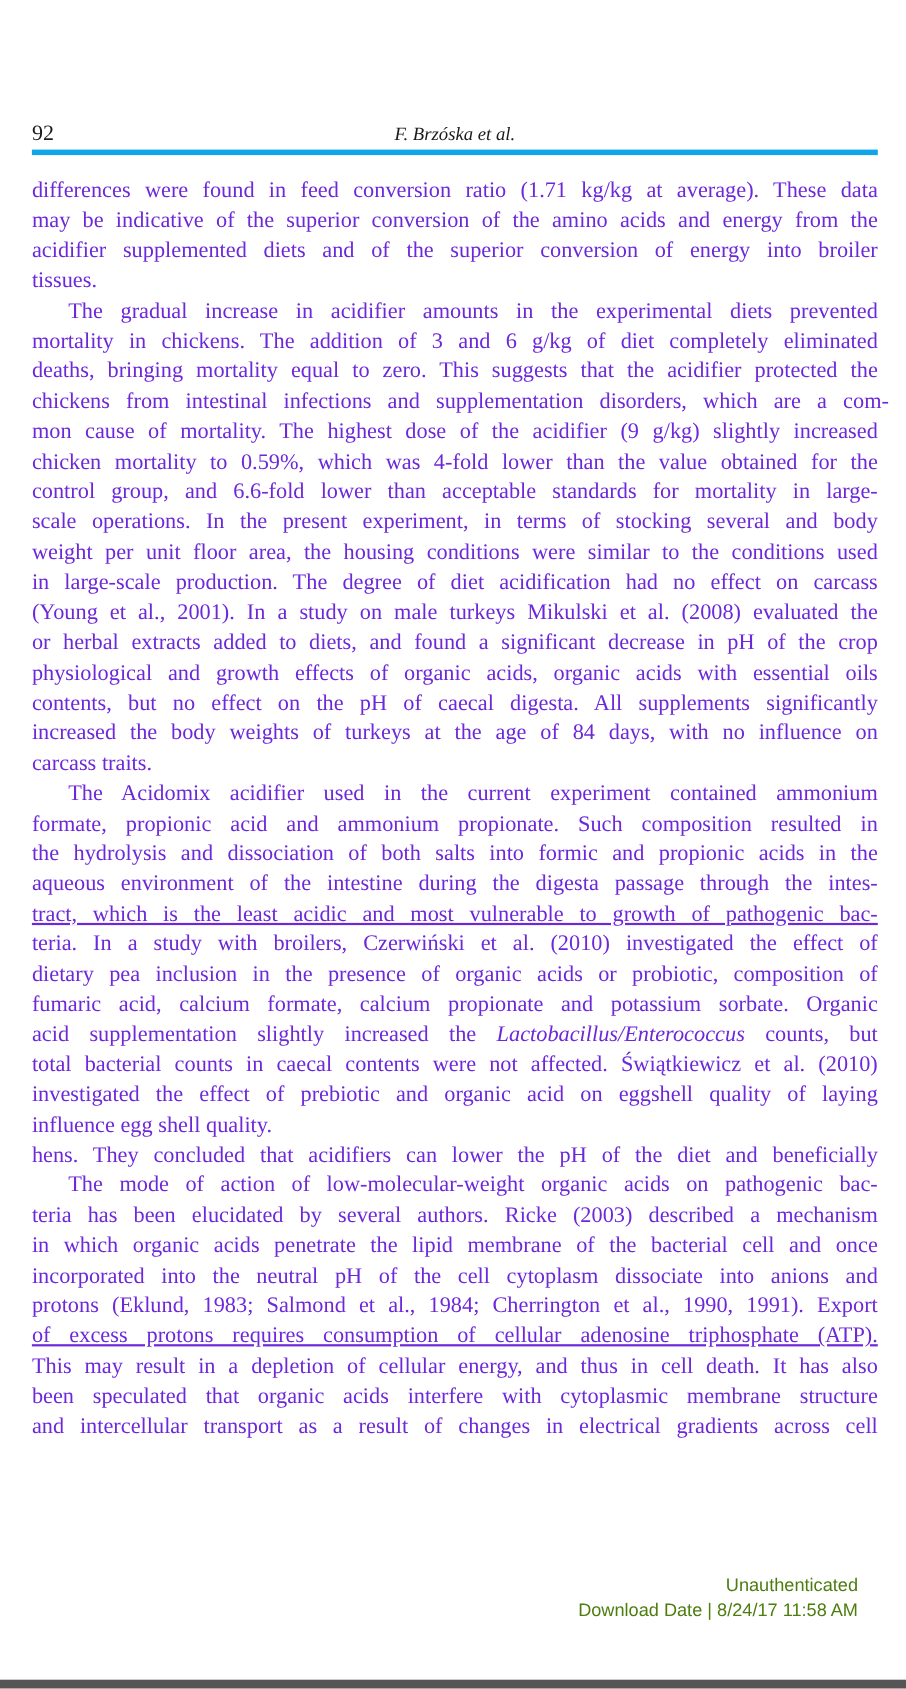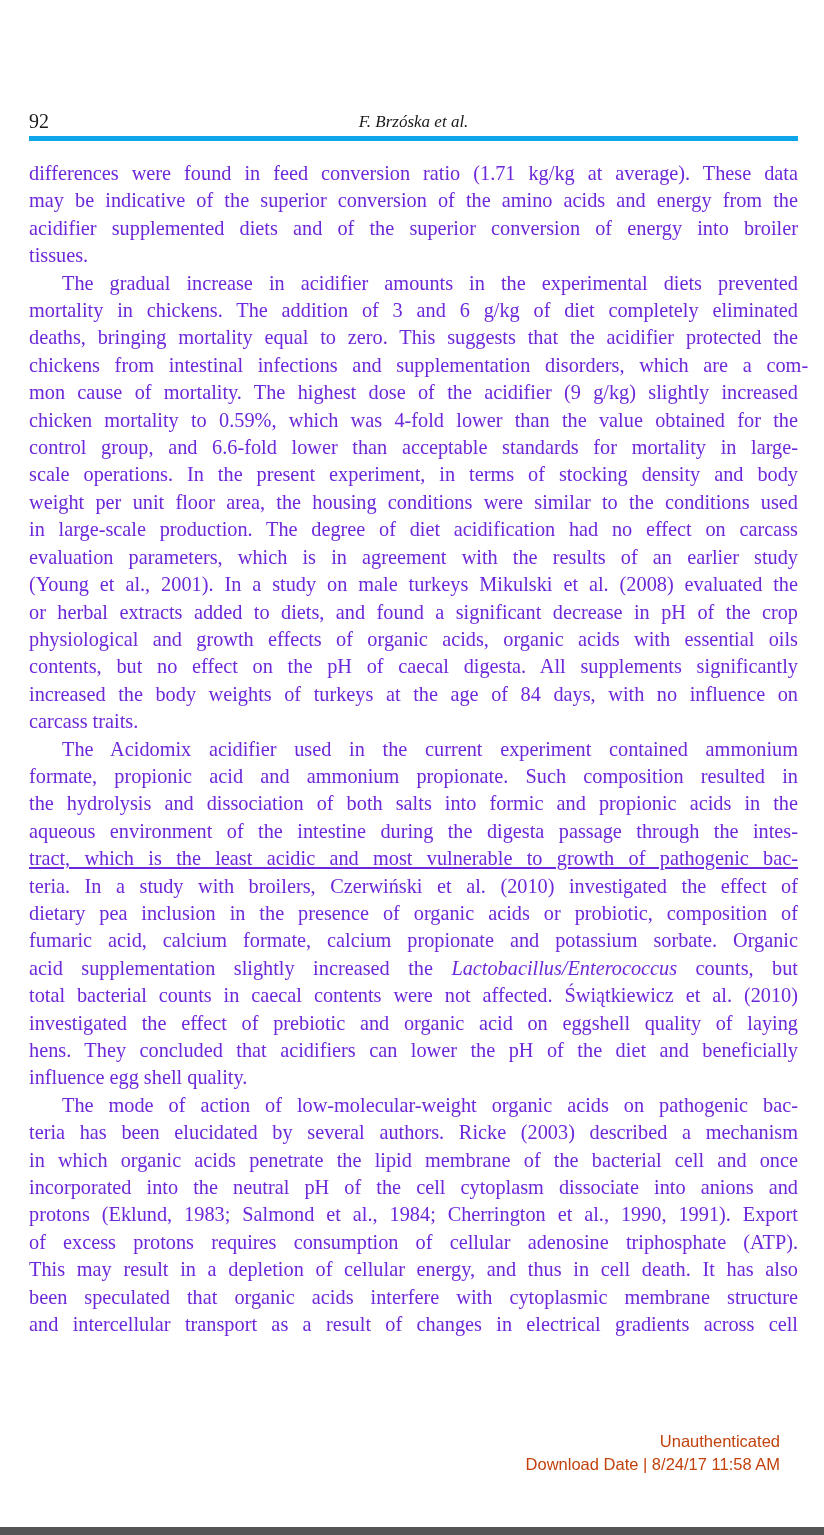--- a/index.html
+++ b/index.html
@@ -5,21 +5,21 @@
     html, body { margin: 0; padding: 0; background: #ffffff; }
     body { width: 824px; height: 1535px; position: relative; overflow: hidden; }
     .page { position: absolute; left: 0; top: 0; width: 824px; height: 1535px; background: #fff; }
     .header { position: absolute; left: 29px; top: 110px; width: 769px; height: 26px; border-bottom: 5px solid #0ea5e9; }
     .page-num { position: absolute; left: 0; top: 0; font-family: "Liberation Serif", serif; font-size: 20px; color: #1a1a1a; }
     .running-head { position: absolute; left: 0; right: 0; top: 2px; text-align: center; font-family: "Liberation Serif", serif; font-style: italic; font-size: 17px; color: #1a1a1a; }
     .body-text { position: absolute; left: 29px; top: 160px; width: 769px; font-family: "Liberation Serif", serif; font-size: 20.3px; line-height: 27.4px; color: #6d28d9; text-align: justify; }
     .line { display: block; text-align: justify; text-align-last: justify; white-space: nowrap; }
     .line.last { text-align-last: left; }
     .line.indent { padding-left: 33px; }
-    .footer { position: absolute; right: 44px; top: 1430px; text-align: right; font-family: "Liberation Sans", sans-serif; font-size: 16.5px; line-height: 23px; color: #c2410c; }
+    .footer { position: absolute; right: 44px; top: 1430px; text-align: right; font-family: "Liberation Sans", sans-serif; font-size: 16.5px; line-height: 23px; color: #4d7c0f; }
     .bottom-bar { position: absolute; left: 0; bottom: 0; width: 824px; height: 8px; background: #555555; }
     em { font-style: italic; }
   </style>
 </head>
 <body>
 
 <div class="page">
   <div class="header">
     <span class="page-num">92</span>
     <span class="running-head">F. Brzóska et al.</span>
@@ -33,53 +33,52 @@
         <span class="line last">tissues.</span>
       </div>
       <div>
         <span class="line indent" style="white-space: nowrap; display: block; word-spacing: 10.9781px;">The gradual increase in acidifier amounts in the experimental diets prevented</span>
         <span class="line" style="white-space: nowrap; display: block; word-spacing: 8.7512px;">mortality in chickens. The addition of 3 and 6 g/kg of diet completely eliminated</span>
         <span class="line" style="white-space: nowrap; display: block; word-spacing: 6.76042px;">deaths, bringing mortality equal to zero. This suggests that the acidifier protected the</span>
         <span class="line" style="white-space: nowrap; display: block; word-spacing: 9.59688px;">chickens from intestinal infections and supplementation disorders, which are a com-</span>
         <span class="line" style="white-space: nowrap; display: block; word-spacing: 7.20793px;">mon cause of mortality. The highest dose of the acidifier (9 g/kg) slightly increased</span>
         <span class="line" style="white-space: nowrap; display: block; word-spacing: 7.20793px;">chicken mortality to 0.59%, which was 4-fold lower than the value obtained for the</span>
         <span class="line" style="white-space: nowrap; display: block; word-spacing: 9.57955px;">control group, and 6.6-fold lower than acceptable standards for mortality in large-</span>
-        <span class="line" style="white-space: nowrap; display: block; word-spacing: 8.88672px;">scale operations. In the present experiment, in terms of stocking density and body</span>
+        <span class="line" style="white-space: nowrap; display: block; word-spacing: 8.88672px;">scale operations. In the present experiment, in terms of stocking several and body</span>
         <span class="line" style="white-space: nowrap; display: block; word-spacing: 6.20793px;">weight per unit floor area, the housing conditions were similar to the conditions used</span>
         <span class="line" style="white-space: nowrap; display: block; word-spacing: 8.66146px;">in large-scale production. The degree of diet acidification had no effect on carcass</span>
-        <span class="line" style="white-space: nowrap; display: block; word-spacing: 10.0651px;">evaluation parameters, which is in agreement with the results of an earlier study</span>
         <span class="line" style="white-space: nowrap; display: block; word-spacing: 5.85417px;">(Young et al., 2001). In a study on male turkeys Mikulski et al. (2008) evaluated the</span>
         <span class="line" style="white-space: nowrap; display: block; word-spacing: 6.36354px;">or herbal extracts added to diets, and found a significant decrease in pH of the crop</span>
         <span class="line" style="white-space: nowrap; display: block; word-spacing: 9.28409px;">physiological and growth effects of organic acids, organic acids with essential oils</span>
         <span class="line" style="white-space: nowrap; display: block; word-spacing: 9.66927px;">contents, but no effect on the pH of caecal digesta. All supplements significantly</span>
         <span class="line" style="white-space: nowrap; display: block; word-spacing: 7.48542px;">increased the body weights of turkeys at the age of 84 days, with no influence on</span>
         <span class="line last">carcass traits.</span>
       </div>
       <div>
         <span class="line indent" style="white-space: nowrap; display: block; word-spacing: 12.6302px;">The Acidomix acidifier used in the current experiment contained ammonium</span>
         <span class="line" style="white-space: nowrap; display: block; word-spacing: 12.1597px;">formate, propionic acid and ammonium propionate. Such composition resulted in</span>
         <span class="line" style="white-space: nowrap; display: block; word-spacing: 7.98197px;">the hydrolysis and dissociation of both salts into formic and propionic acids in the</span>
         <span class="line" style="white-space: nowrap; display: block; word-spacing: 9.33523px;">aqueous environment of the intestine during the digesta passage through the intes-</span>
         <span class="line" style="white-space: nowrap; display: block; word-spacing: 9.24639px; text-decoration: underline;">tract, which is the least acidic and most vulnerable to growth of pathogenic bac-</span>
         <span class="line" style="white-space: nowrap; display: block; word-spacing: 9.44712px;">teria. In a study with broilers, Czerwiński et al. (2010) investigated the effect of</span>
         <span class="line" style="white-space: nowrap; display: block; word-spacing: 8.8724px;">dietary pea inclusion in the presence of organic acids or probiotic, composition of</span>
         <span class="line" style="white-space: nowrap; display: block; word-spacing: 10.8976px;">fumaric acid, calcium formate, calcium propionate and potassium sorbate. Organic</span>
         <span class="line" style="white-space: nowrap; display: block; word-spacing: 13.4062px;"><span>acid supplementation slightly increased the </span><em>Lactobacillus/Enterococcus</em><span> counts, but</span></span>
         <span class="line" style="white-space: nowrap; display: block; word-spacing: 6.86198px;">total bacterial counts in caecal contents were not affected. Świątkiewicz et al. (2010)</span>
         <span class="line" style="white-space: nowrap; display: block; word-spacing: 9.60938px;">investigated the effect of prebiotic and organic acid on eggshell quality of laying</span>
+        <span class="line last">influence egg shell quality.</span>
         <span class="line" style="white-space: nowrap; display: block; word-spacing: 8.41106px;">hens. They concluded that acidifiers can lower the pH of the diet and beneficially</span>
-        <span class="line last">influence egg shell quality.</span>
       </div>
       <div>
         <span class="line indent" style="white-space: nowrap; display: block; word-spacing: 9.92656px;">The mode of action of low-molecular-weight organic acids on pathogenic bac-</span>
         <span class="line" style="white-space: nowrap; display: block; word-spacing: 9.60085px;">teria has been elucidated by several authors. Ricke (2003) described a mechanism</span>
         <span class="line" style="white-space: nowrap; display: block; word-spacing: 8.11058px;">in which organic acids penetrate the lipid membrane of the bacterial cell and once</span>
         <span class="line" style="white-space: nowrap; display: block; word-spacing: 10.0143px;">incorporated into the neutral pH of the cell cytoplasm dissociate into anions and</span>
         <span class="line" style="white-space: nowrap; display: block; word-spacing: 6.86068px;">protons (Eklund, 1983; Salmond et al., 1984; Cherrington et al., 1990, 1991). Export</span>
-        <span class="line" style="white-space: nowrap; display: block; word-spacing: 12.099px;">of excess protons requires consumption of cellular adenosine triphosphate (ATP).</span>
+        <span class="line" style="white-space: nowrap; display: block; word-spacing: 12.099px; text-decoration: underline;">of excess protons requires consumption of cellular adenosine triphosphate (ATP).</span>
         <span class="line" style="white-space: nowrap; display: block; word-spacing: 6.63086px;">This may result in a depletion of cellular energy, and thus in cell death. It has also</span>
         <span class="line" style="white-space: nowrap; display: block; word-spacing: 11.9635px;">been speculated that organic acids interfere with cytoplasmic membrane structure</span>
         <span class="line" style="white-space: nowrap; display: block; word-spacing: 9.27214px;">and intercellular transport as a result of changes in electrical gradients across cell</span>
       </div>
     </div>
 
   <div class="footer">
     <div>Unauthenticated</div>
     <div>Download Date | 8/24/17 11:58 AM</div>
   </div>

